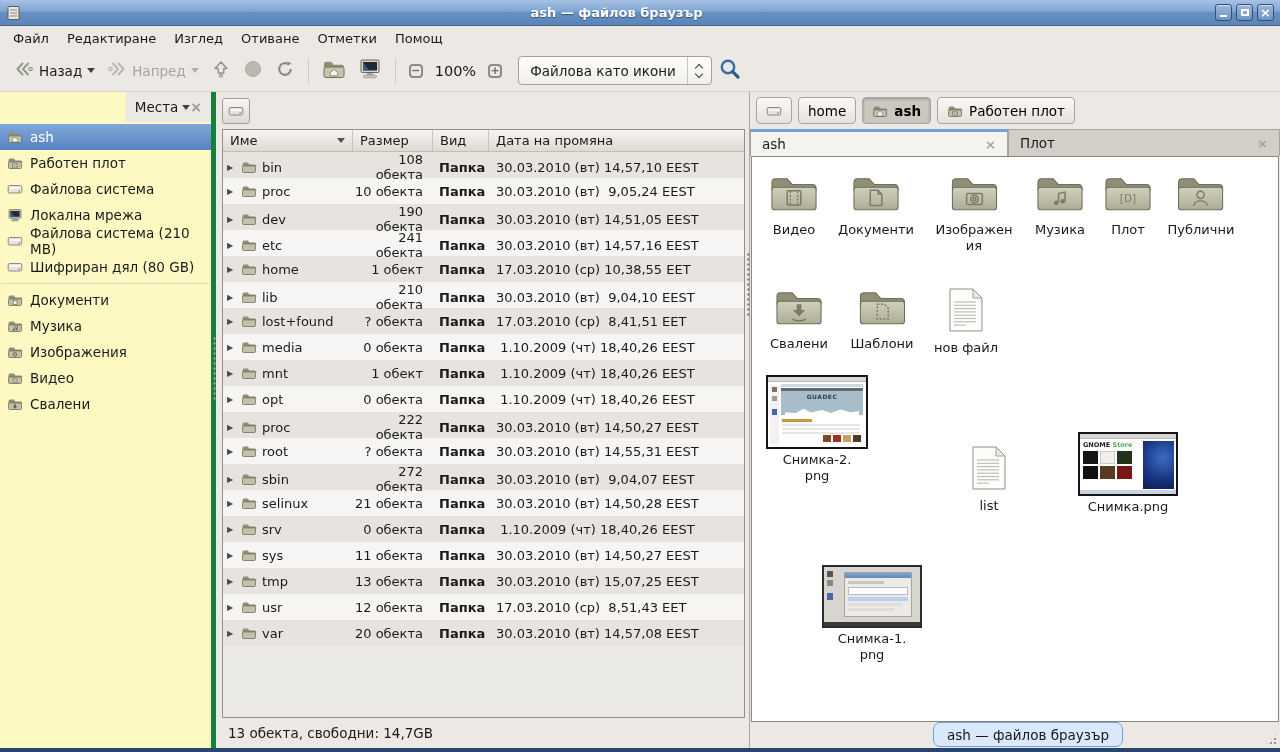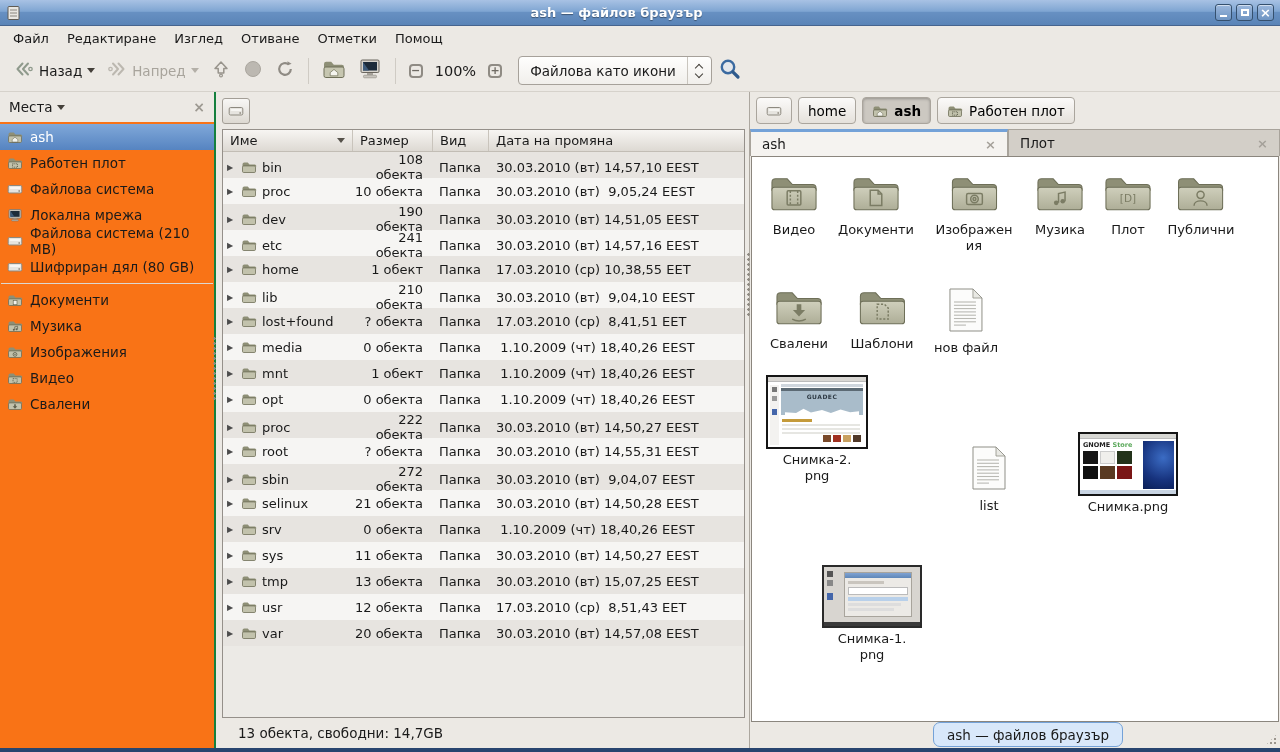--- a/index.html
+++ b/index.html
@@ -41,21 +41,21 @@
     display:flex;align-items:center;margin-left:10px;}
   .combo-value{padding:0 11px;font-size:13.5px;min-width:135px;}
   .combo-spin{border-left:1px solid #c9c5be;align-self:stretch;width:24px;display:flex;flex-direction:column;
     align-items:center;justify-content:center;}
   .chev{width:6px;height:6px;border-right:1.7px solid #44403a;border-bottom:1.7px solid #44403a;}
   .chev.up{transform:rotate(-135deg);margin-bottom:1px;}
   .chev.down{transform:rotate(45deg);margin-top:-1px;}
   
   .main{display:flex;height:656px;position:relative;}
   
-  .sidebar{width:216px;display:flex;flex-direction:column;border-right:2px solid #15803d;background:#f97316;}
+  .sidebar{width:216px;display:flex;flex-direction:column;border-right:5px solid #15803d;background:#fef9c3;align-items:flex-end;}
   .side-head{height:30px;background:#ece9e4;display:flex;align-items:center;padding:0 9px;flex:0 0 30px;}
   .side-title-wrap{display:flex;align-items:center;gap:4px;font-size:13.5px;}
   .side-close{margin-left:auto;color:#9d9991;font-size:14px;font-weight:bold;}
   .side-list{flex:1;overflow:hidden;padding-top:2px;}
   .side-item{height:26px;display:flex;align-items:center;gap:7px;padding-left:7px;font-size:13.5px;}
   .side-item.selected{background:linear-gradient(#80a8d9,#5684c1);color:#fff;}
   .side-sep{height:1px;background:#dcd8d2;margin:3px 1px;}
   .icon16{width:16px;height:16px;display:flex;flex:0 0 16px;}
   
   .tree-pane{width:534px;display:flex;flex-direction:column;background:#ece9e4;border-right:1px solid #aca79f;}
@@ -69,23 +69,23 @@
   .th{display:flex;align-items:center;padding:0 7px;font-size:13px;border-right:1px solid #c9c4bc;}
   .th:last-child{border-right:none;}
   .sort-caret{width:0;height:0;border:4px solid transparent;border-top:5px solid #55514a;margin:4px 0 0 auto;}
   .tree-body{flex:1;}
   .tree-row{display:grid;grid-template-columns:130px 80px 56px 1fr;height:26px;font-size:13px;align-items:center;}
   .tree-row:nth-child(odd){background:#e7e4e0;}
   .tree-row:nth-child(even){background:#f6f5f3;}
   .cell-name{display:flex;align-items:center;gap:5px;padding-left:4px;overflow:hidden;}
   .expander{font-size:8px;color:#4c4c4c;width:9px;flex:0 0 9px;}
   .cell-size{text-align:right;padding-right:10px;}
-  .cell-type{padding-left:6px;}
+  .cell-type{padding-left:6px;font-weight:bold;}
   .cell-date{white-space:pre;padding-left:7px;}
-  .statusbar{height:30px;flex:0 0 30px;display:flex;align-items:center;padding-left:22px;font-size:13.5px;}
+  .statusbar{height:30px;flex:0 0 30px;display:flex;align-items:center;padding-left:12px;font-size:13.5px;}
   
   .icon-pane{flex:1;display:flex;flex-direction:column;background:#ece9e4;position:relative;}
   .crumbs{height:37px;flex:0 0 37px;display:flex;align-items:center;gap:6px;padding-left:6px;}
   .crumb{height:27px;border:1px solid #aaa59d;border-radius:4px;background:linear-gradient(#fbfaf9,#e5e1db);
     display:flex;align-items:center;gap:6px;padding:0 9px;font-size:13.5px;font-family:inherit;}
   .crumb.active{background:#ccc8c1;box-shadow:inset 0 1px 3px rgba(0,0,0,.28);font-weight:bold;}
   .tabs{height:27px;flex:0 0 27px;display:flex;}
   .tab{display:flex;align-items:center;padding:0 11px;font-size:13.5px;background:#d3cfc8;
     border:1px solid #a8a39b;border-bottom:none;flex:1;}
   .tab.active{background:#f5f3f0;border-top:3px solid #74a2d8;flex:0 0 258px;}

